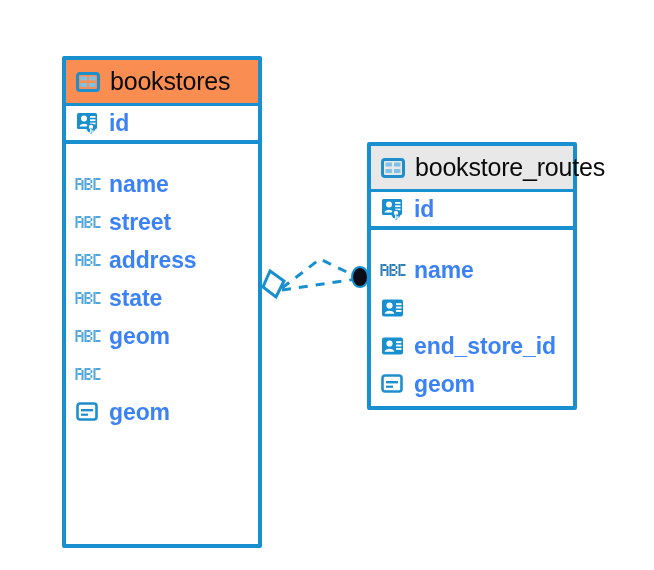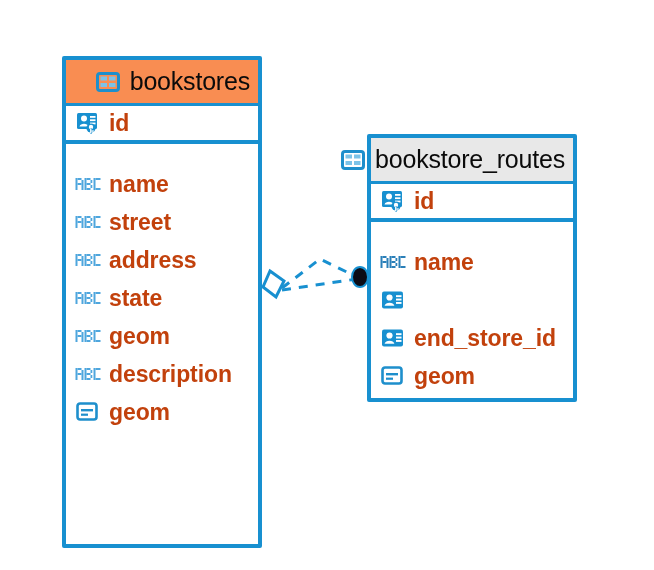--- a/index.html
+++ b/index.html
@@ -32,21 +32,20 @@
   }
 
   .entity-header {
     display: flex;
     align-items: center;
     box-sizing: border-box;
     height: 46px;
     padding: 0 8px 0 9px;
     gap: 9px;
     border-bottom: 3px solid #1890d0;
-    justify-content: flex-end;
   }
   .entity-header.accent-orange { background: #f98d52; }
   .entity-header.accent-grey   { background: #e8e8e8; }
 
   .entity-title {
     font-size: 25px;
     color: #0b0b0b;
     line-height: 1;
     white-space: nowrap;
     letter-spacing: -0.2px;
@@ -60,21 +59,21 @@
   .field {
     display: flex;
     align-items: center;
     box-sizing: border-box;
     height: 38px;
     padding-left: 9px;
     gap: 8px;
   }
   .field-label {
     font-size: 23px;
-    color: #c2410c;
+    color: #3b82f6;
     line-height: 1;
     white-space: nowrap;
     letter-spacing: -0.1px;
   }
   .field-label.bold { font-weight: bold; font-size: 23px; }
 
   .field-list { padding: 21px 0 4px 0; font-weight: bold; }
 
   .icon {
     display: inline-flex;
@@ -274,36 +273,35 @@
               <rect x="15.5" y="3" width="1.8" height="3"></rect>
                 <rect x="11.5" y="6" width="4" height="2"></rect>
               <rect x="15.5" y="8" width="1.8" height="3"></rect>
                 <rect x="11.5" y="11" width="4" height="2"></rect>
               <rect x="18.5" y="1" width="2" height="12"></rect>
                 <rect x="20.5" y="1" width="5" height="2"></rect>
               <rect x="20.5" y="11" width="5" height="2"></rect>
             </g>
           </svg>
         </span>
-        <span class="field-label">description</span>
       </div>
       <div class="field">
         <span class="icon">
           <svg width="24" height="20" viewBox="0 0 24 20">
             <rect x="1.5" y="1.5" width="19" height="16" rx="2.5" ry="2.5" fill="none" stroke="#1e8fcc" stroke-width="2.6"></rect>
             <rect x="5" y="7" width="12" height="2.4" fill="#1e8fcc"></rect>
             <rect x="5" y="11.6" width="7" height="2.2" fill="#1e8fcc"></rect>
           </svg>
         </span>
         <span class="field-label">geom</span>
       </div>
     </div>
   </div>
 
-  <div class="entity" id="entity-bookstore-routes" style="left:367px; top:134px; width:210px; height:268px;">
+  <div class="entity" id="entity-bookstore-routes" style="left:367px; top:142px; width:210px; height:268px;">
 
     <div class="entity-header accent-grey">
       <span class="icon">
         <svg width="24" height="20" viewBox="0 0 24 20">
           <rect x="1.5" y="1.5" width="21" height="17" rx="2.5" ry="2.5" fill="none" stroke="#1e8fcc" stroke-width="3"></rect>
           <rect x="4.5" y="4.5" width="6.5" height="4" fill="#7cc3e8"></rect>
           <rect x="13" y="4.5" width="6.5" height="4" fill="#7cc3e8"></rect>
           <rect x="4.5" y="11" width="6.5" height="4" fill="#7cc3e8"></rect>
           <rect x="13" y="11" width="6.5" height="4" fill="#7cc3e8"></rect>
         </svg>

